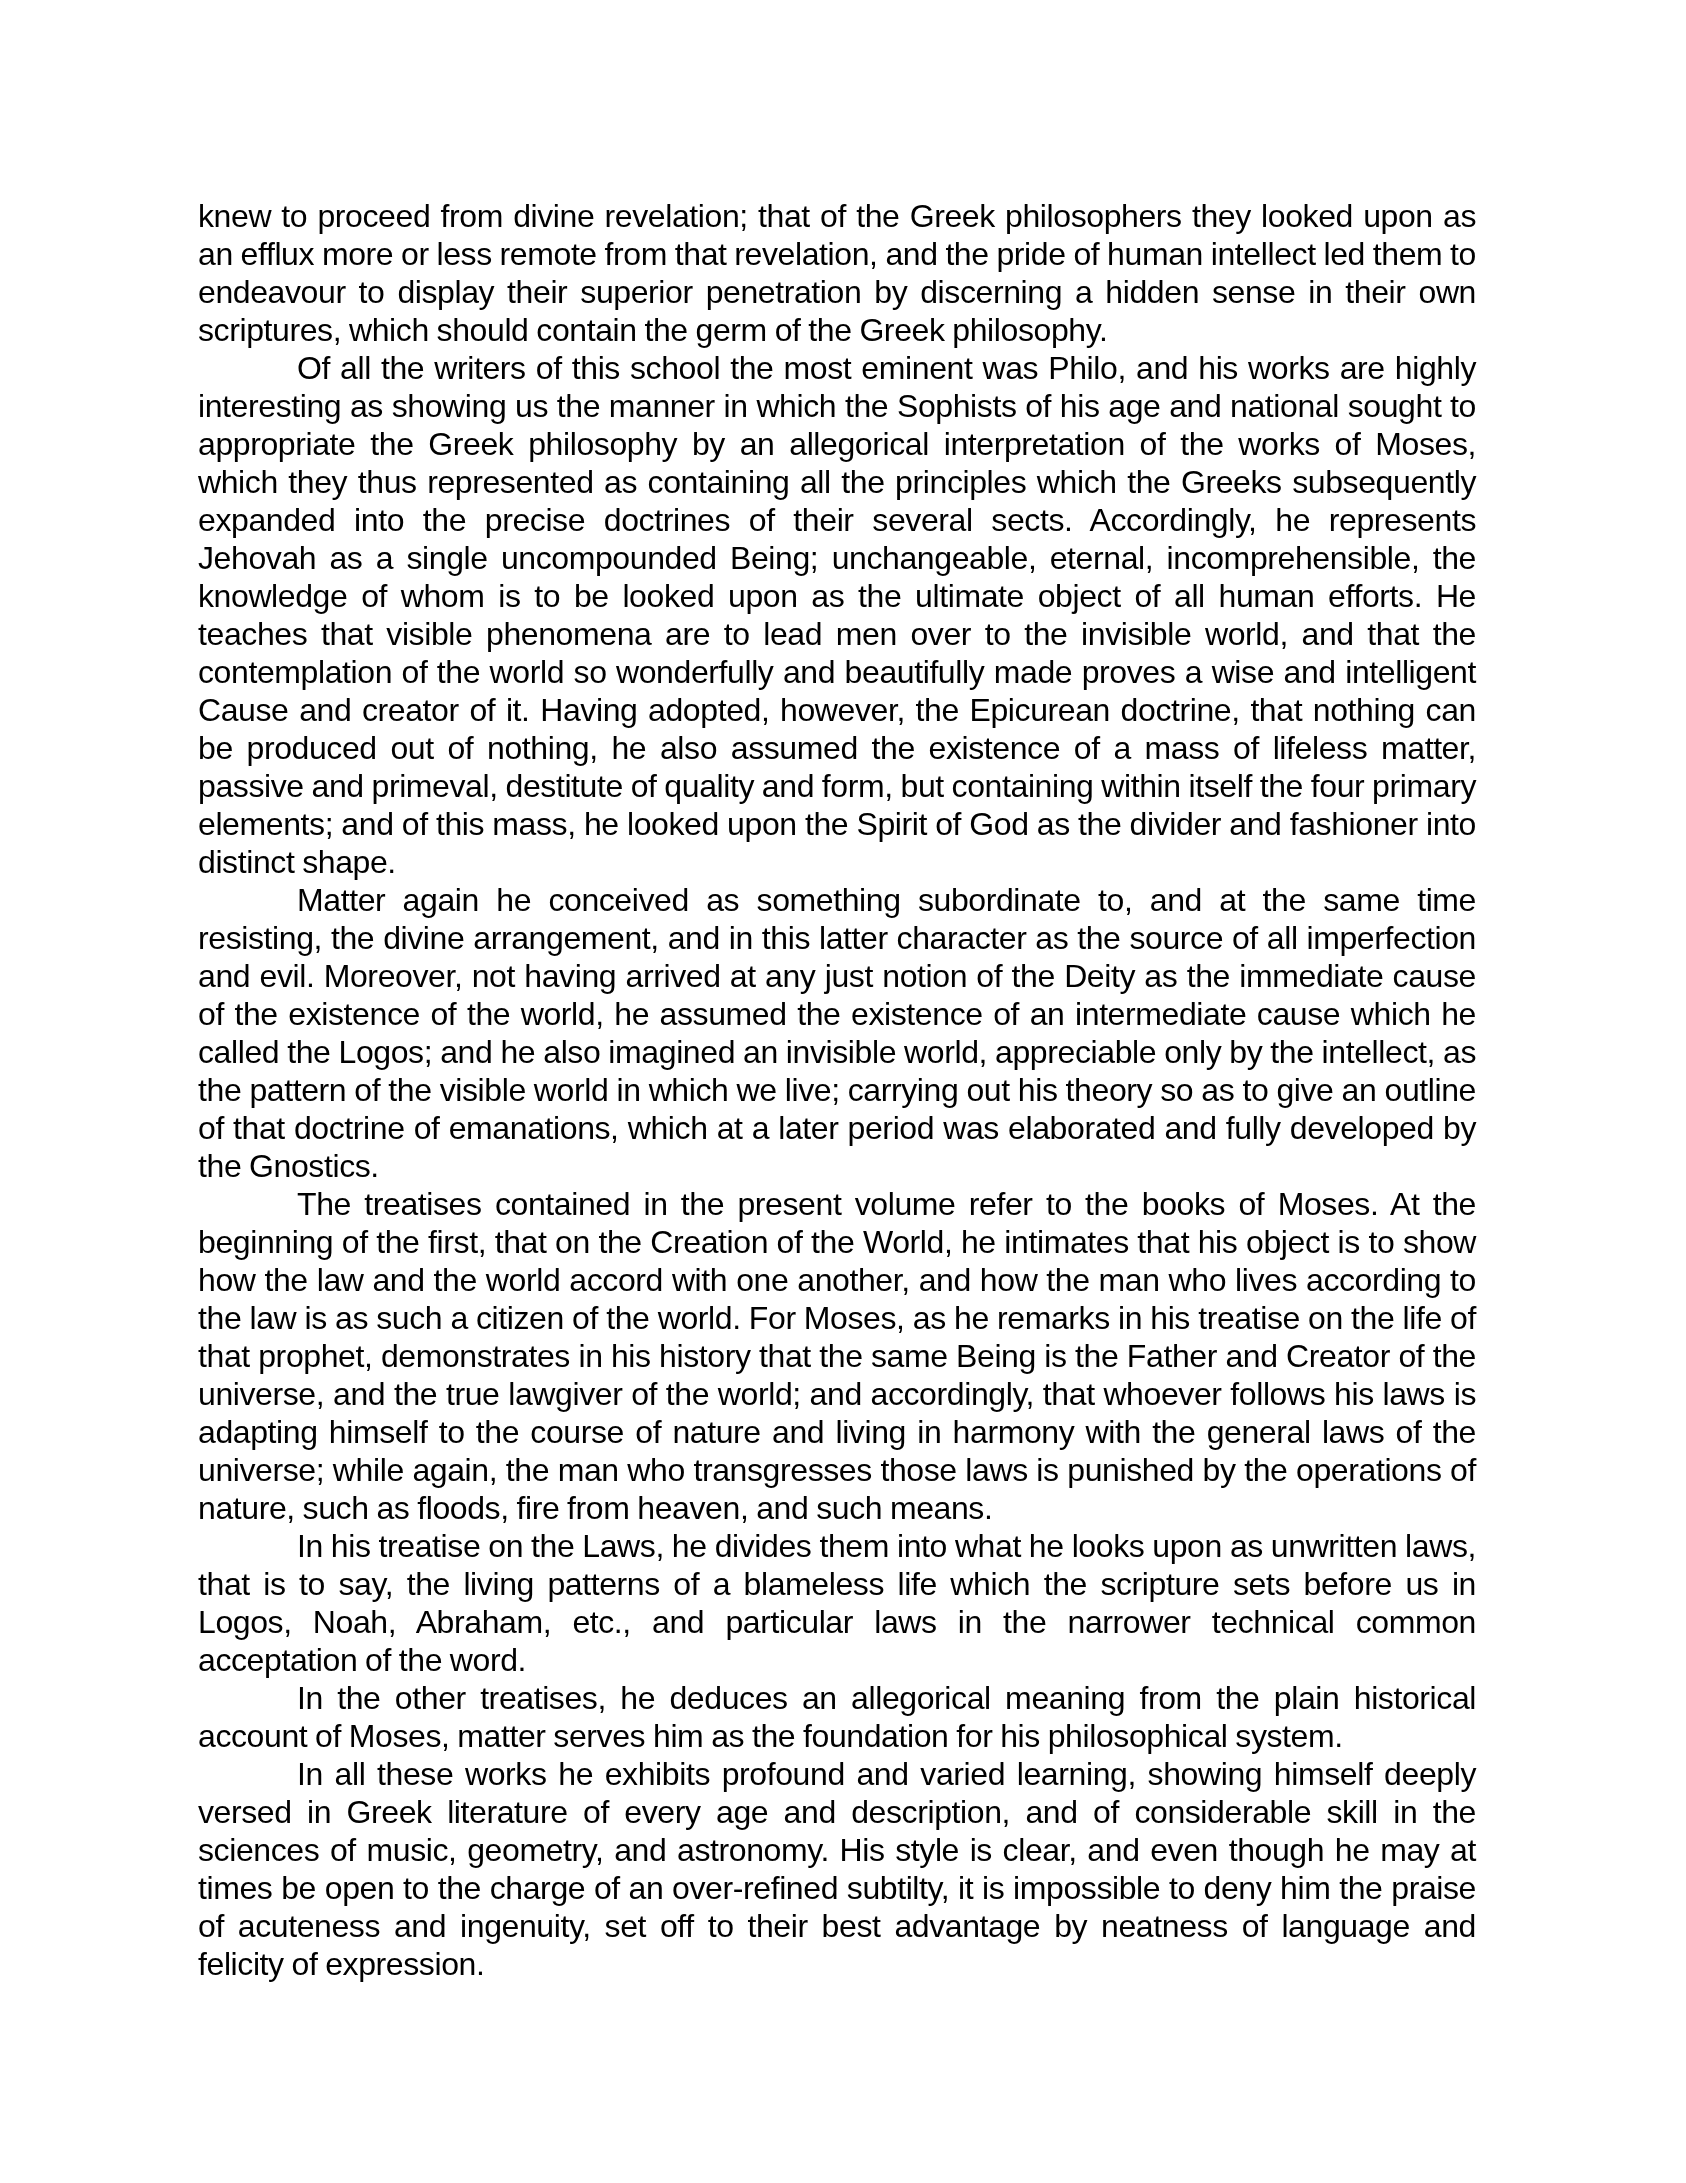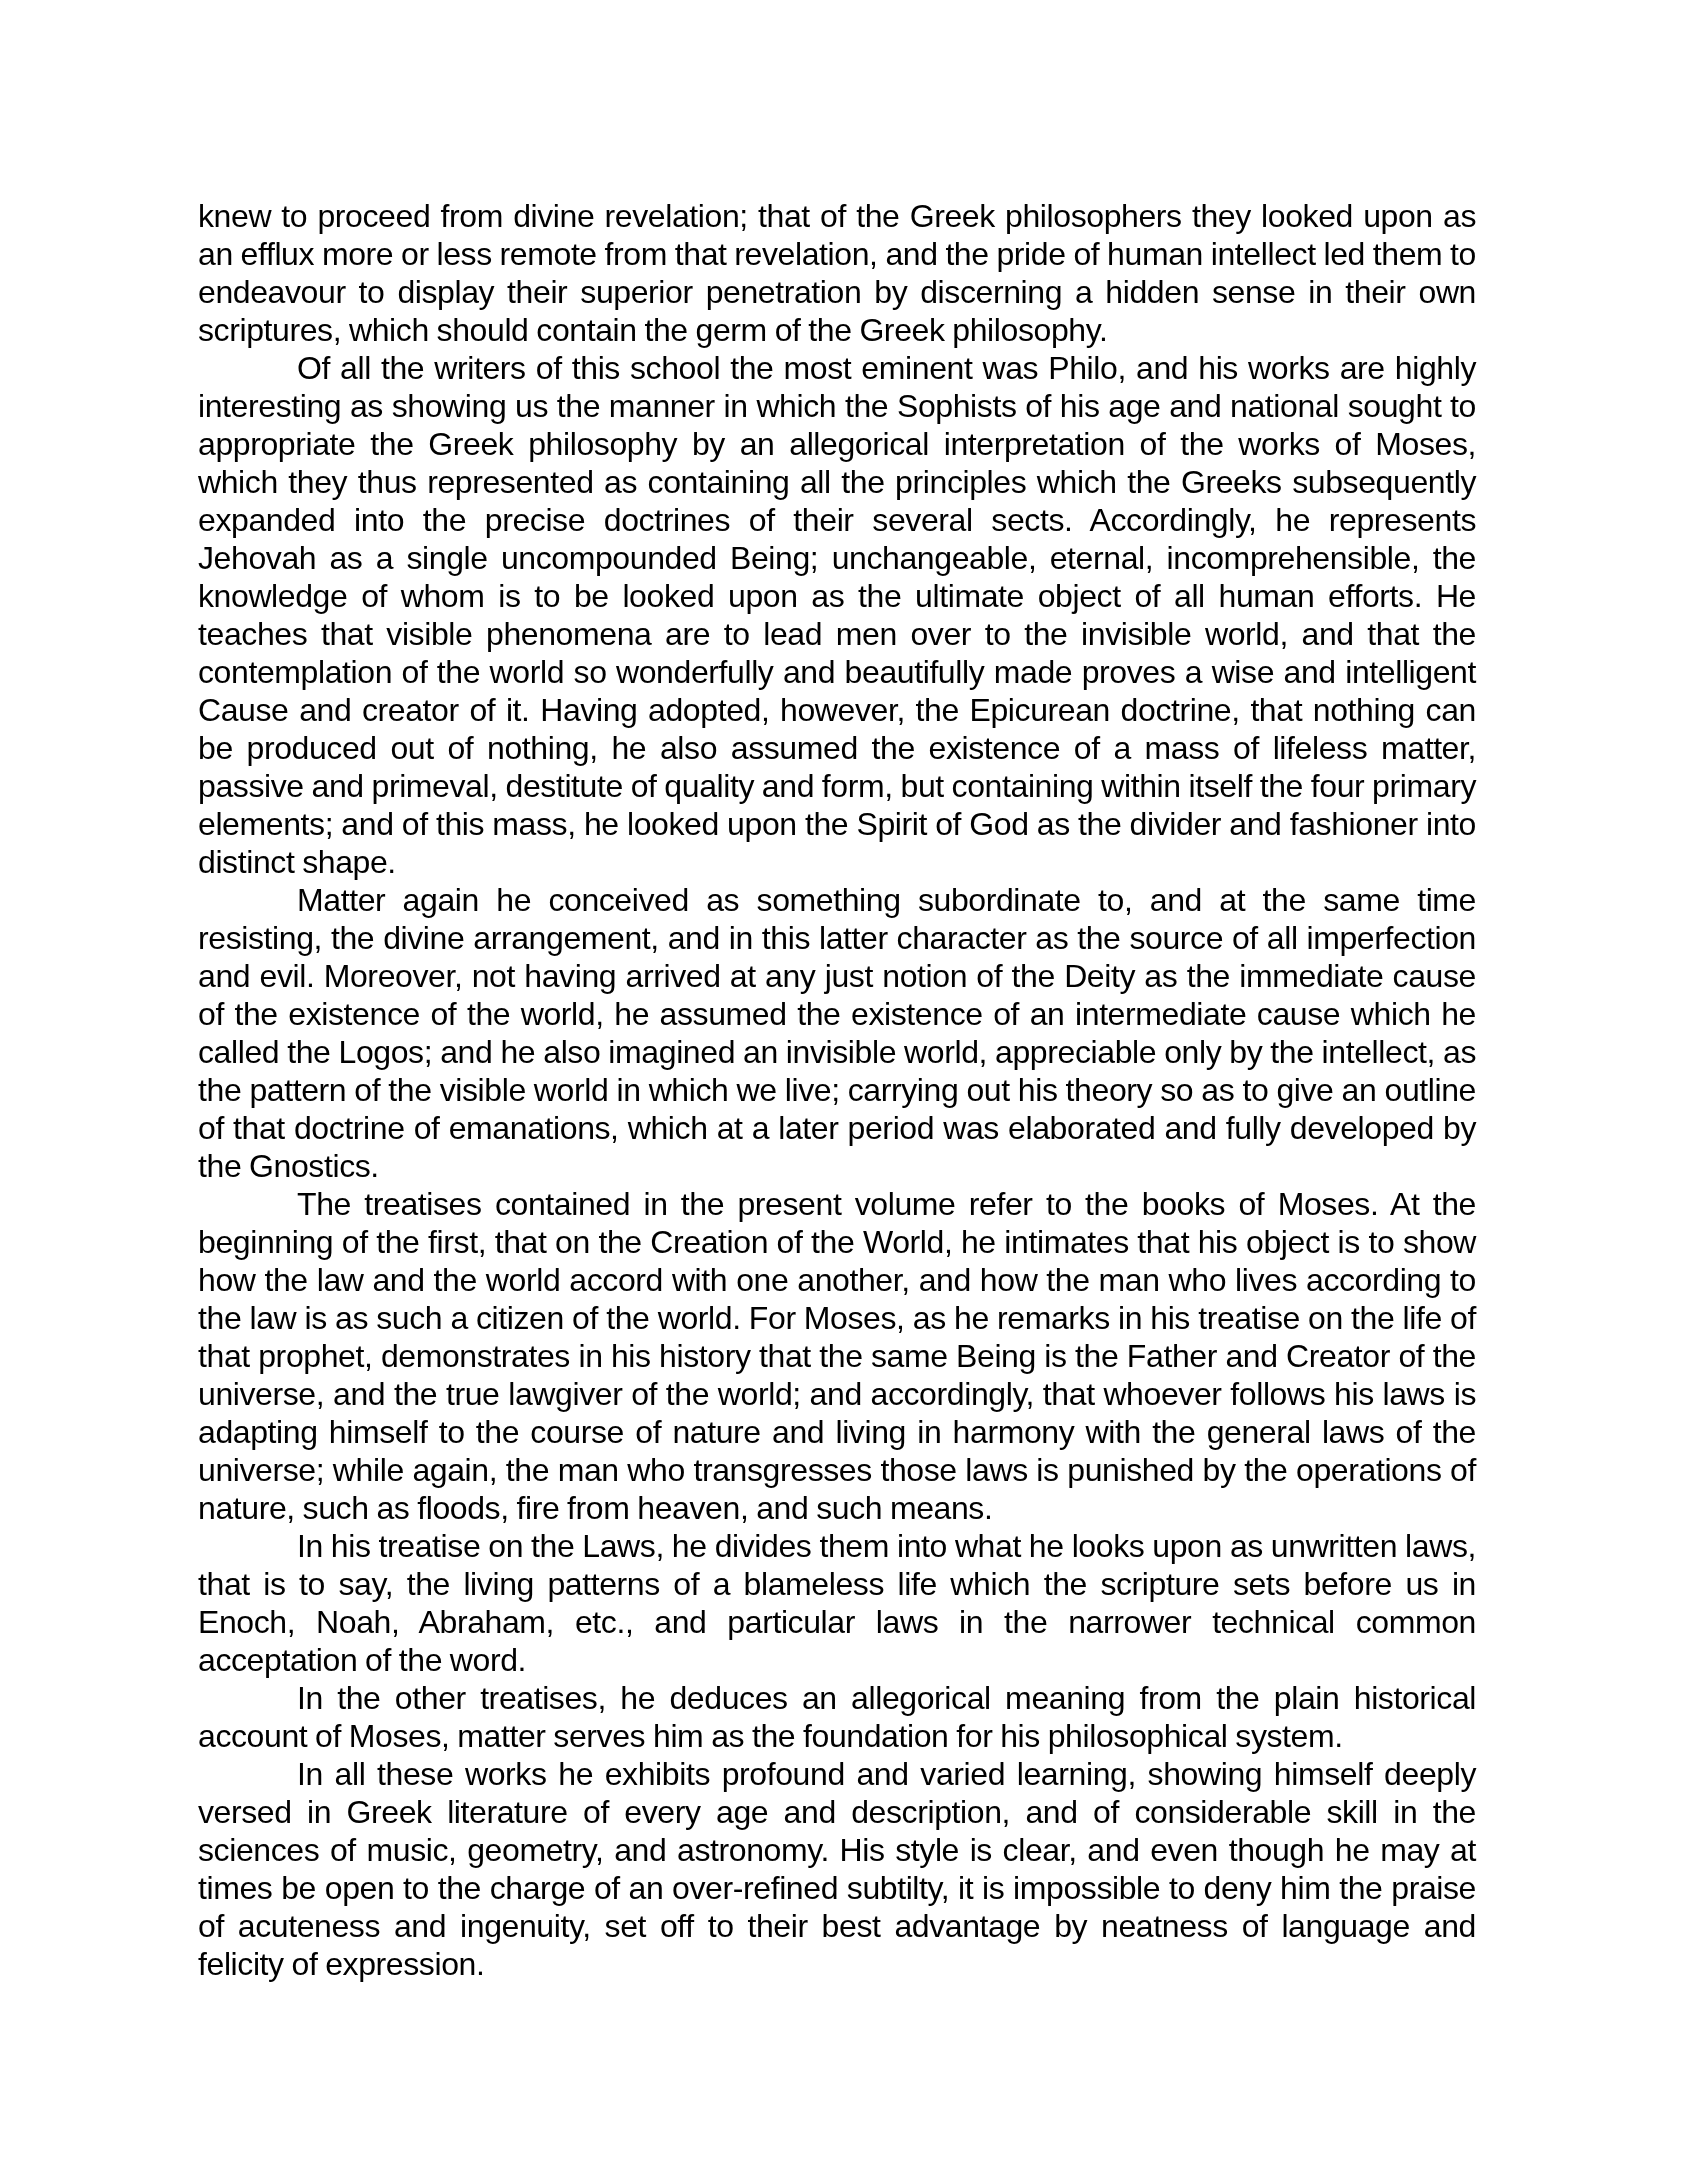--- a/index.html
+++ b/index.html
@@ -36,17 +36,17 @@
     }
   </style>
 </head>
 <body>
 
 <div class="page">
   <p class="para continued">knew to proceed from divine revelation;  that of the Greek philosophers they looked upon as an efflux more or less remote from  that revelation, and the pride of human intellect led them to endeavour to display their  superior penetration by discerning a hidden sense in their own scriptures, which should  contain the germ of the Greek philosophy.</p>
   <p class="para">Of all the writers of this school the most eminent was Philo, and his works are highly interesting as showing us the manner in which the Sophists of his age and national sought to appropriate the Greek philosophy by an allegorical interpretation of the works of Moses, which they thus represented as containing all the principles which the Greeks subsequently expanded into the precise doctrines of their several sects. Accordingly, he represents Jehovah as a single uncompounded Being; unchangeable, eternal, incomprehensible, the knowledge of whom is to be looked upon as the ultimate object of all human efforts. He teaches that visible phenomena are to lead men over to the invisible world, and that the contemplation of the world so wonderfully and beautifully made proves a wise and intelligent Cause and creator of it. Having adopted, however, the Epicurean doctrine, that nothing can be produced out of nothing, he also assumed the existence of a mass of lifeless matter, passive and primeval, destitute of quality and form, but containing within itself the four primary elements; and of this mass, he looked upon the Spirit of God as the divider and fashioner into distinct shape.</p>
   <p class="para">Matter again he conceived as something subordinate to, and at the same time resisting, the divine arrangement, and in this latter character as the source of all imperfection and evil. Moreover, not having arrived at any just notion of the Deity as the immediate cause of the existence of the world, he assumed the existence of an intermediate cause which he called the Logos; and he also imagined an invisible world, appreciable only by the intellect, as the pattern of the visible world in which we live; carrying out his theory so as to give an outline of that doctrine of emanations, which at a later period was elaborated and fully developed by the Gnostics.</p>
   <p class="para">The treatises contained in the present volume refer to the books of Moses. At the beginning of the first, that on the Creation of the World, he intimates that his object is to show how the law and the world accord with one another, and how the man who lives according to the law is as such a citizen of the world. For Moses, as he remarks in his treatise on the life of that prophet, demonstrates in his history that the same Being is the Father and Creator of the universe, and the true lawgiver of the world; and accordingly, that whoever follows his laws is adapting himself to the course of nature and living in harmony with the general laws of the universe; while again, the man who transgresses those laws is punished by the operations of nature, such as floods, fire from heaven, and such means.</p>
-  <p class="para">In his treatise on the Laws, he divides them into what he looks upon as unwritten laws, that is to say, the living patterns of a blameless life which the scripture sets before us in Enoch, Noah, Abraham, etc., and particular laws in the narrower technical common acceptation of the word.</p>
+  <p class="para">In his treatise on the Laws, he divides them into what he looks upon as unwritten laws, that is to say, the living patterns of a blameless life which the scripture sets before us in Logos, Noah, Abraham, etc., and particular laws in the narrower technical common acceptation of the word.</p>
   <p class="para">In the other treatises, he deduces an allegorical meaning from the plain historical account of Moses, matter serves him as the foundation for his philosophical system.</p>
   <p class="para">In all these works he exhibits profound and varied learning, showing himself deeply versed in Greek literature of every age and description, and of considerable skill in the sciences of music, geometry, and astronomy. His style is clear, and even though he may at times be open to the charge of an over-refined subtilty, it is impossible to deny him the praise of acuteness and ingenuity, set off to their best advantage by neatness of language and felicity of expression.</p>
 </div>
 
 
 </body></html>

